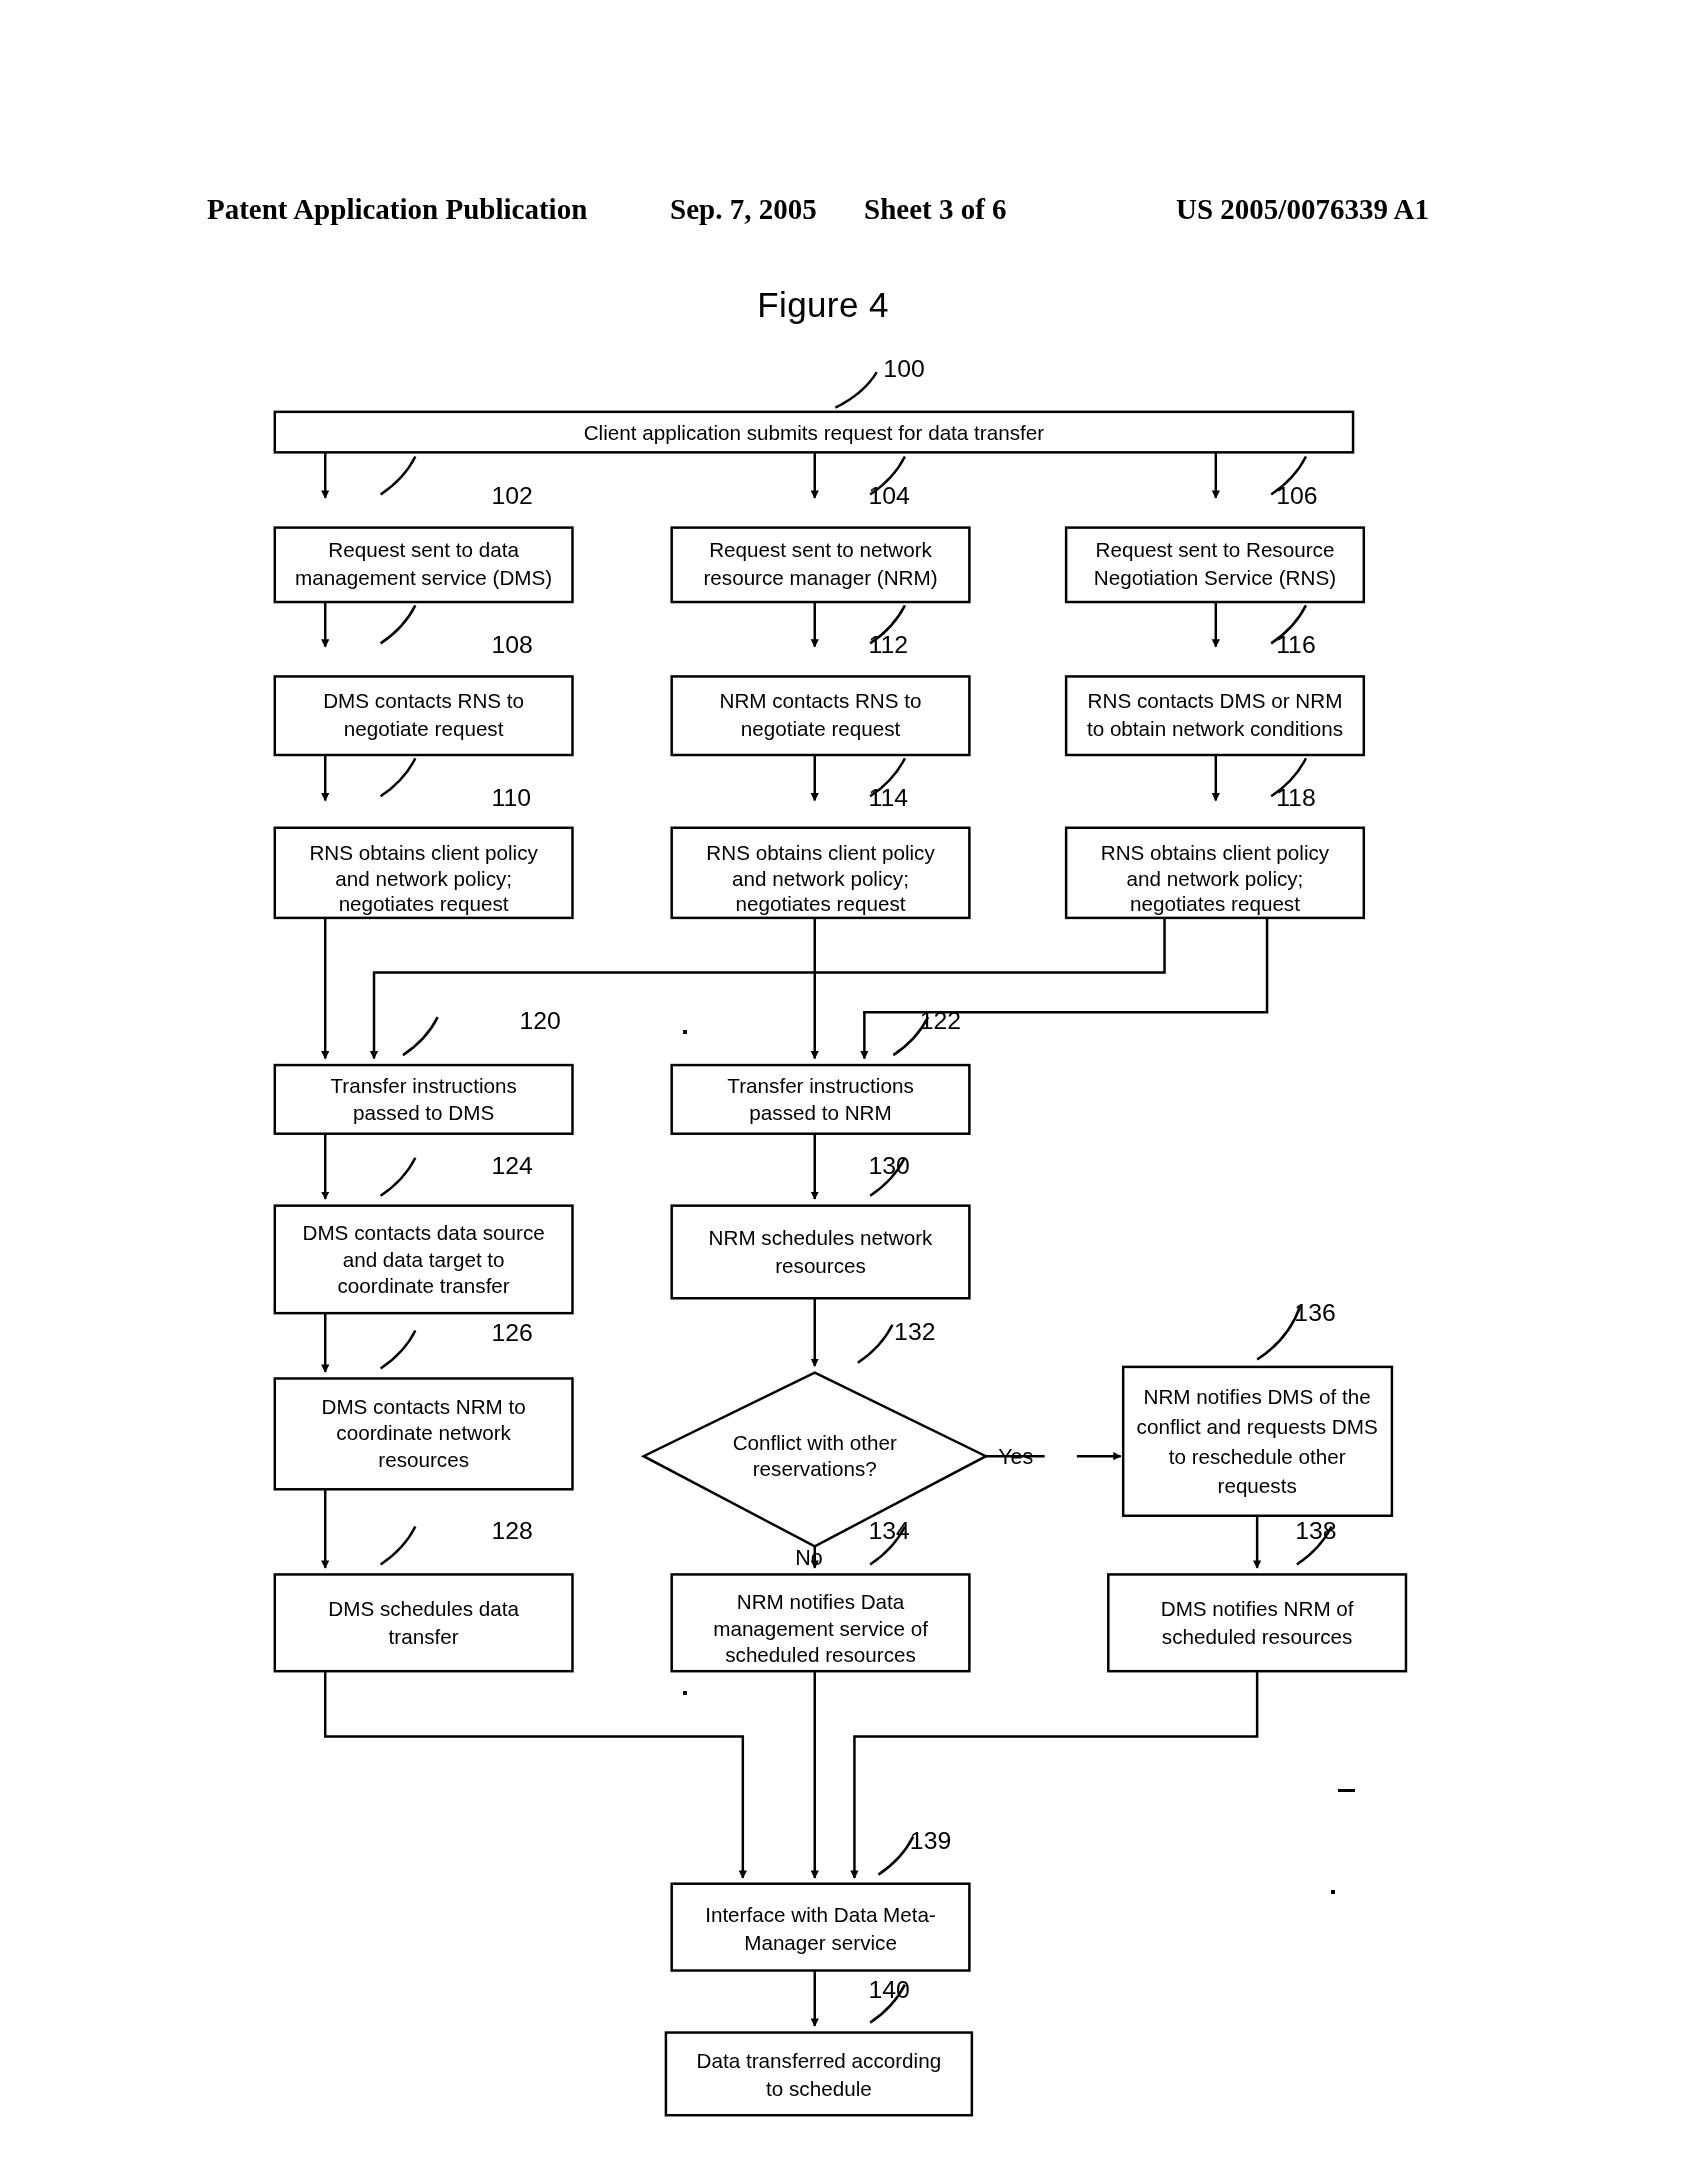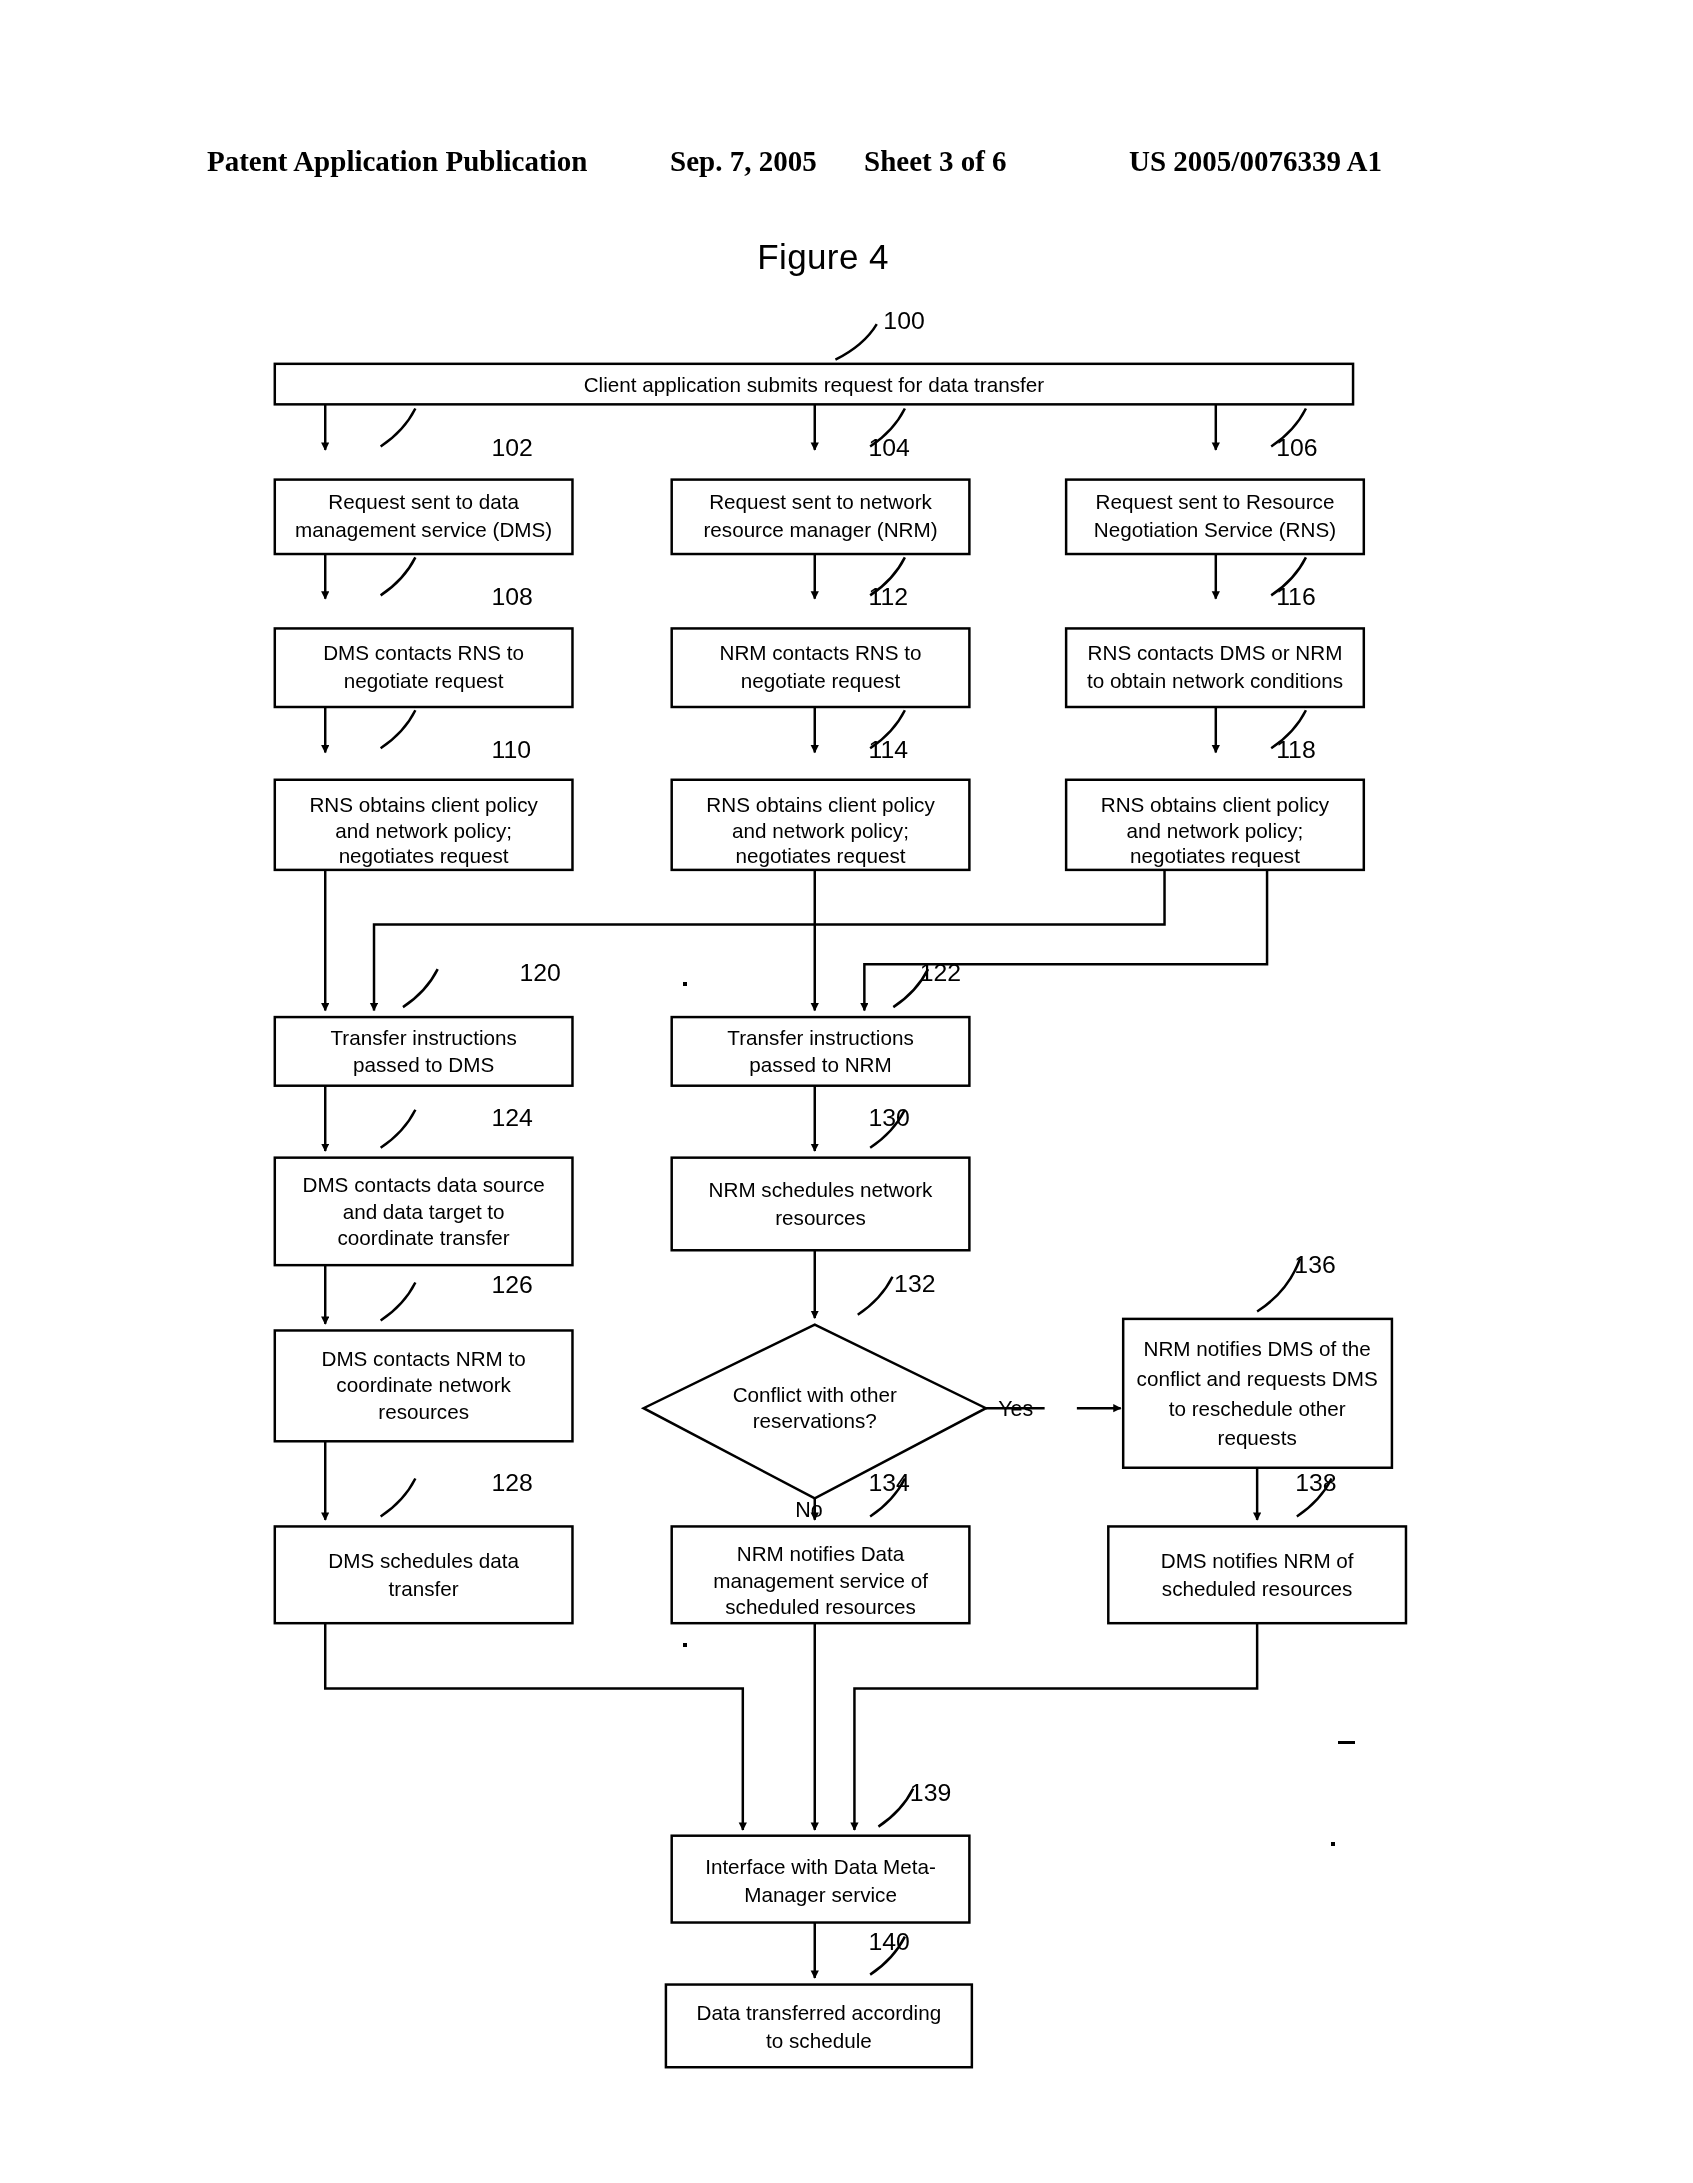--- a/index.html
+++ b/index.html
@@ -11,38 +11,39 @@
     width: 1694px;
     height: 2183px;
     position: relative;
     font-family: "Liberation Sans", sans-serif;
     overflow: hidden;
   }
   #page {
     position: absolute;
     inset: 0;
     background: #ffffff;
+    margin-top: 48px;
   }
   .hdr {
     position: absolute;
     top: 145px;
     left: 0;
     width: 1694px;
     height: 40px;
     font-family: "Liberation Serif", serif;
     font-weight: bold;
     font-size: 29px;
     color: #000;
     white-space: nowrap;
   }
   .hdr span { position: absolute; top: 0; }
   .hdr-pub   { left: 207px; }
   .hdr-date  { left: 670px; }
   .hdr-sheet { left: 864px; }
-  .hdr-num   { left: 1129px; text-align: right; }
+  .hdr-num   { left: 1176px; text-align: right; }
 
   .fig-title {
     position: absolute;
     top: 237px;
     left: 0;
     width: 1646px;
     text-align: center;
     font-size: 35px;
     color: #000;
     letter-spacing: 0.4px;

